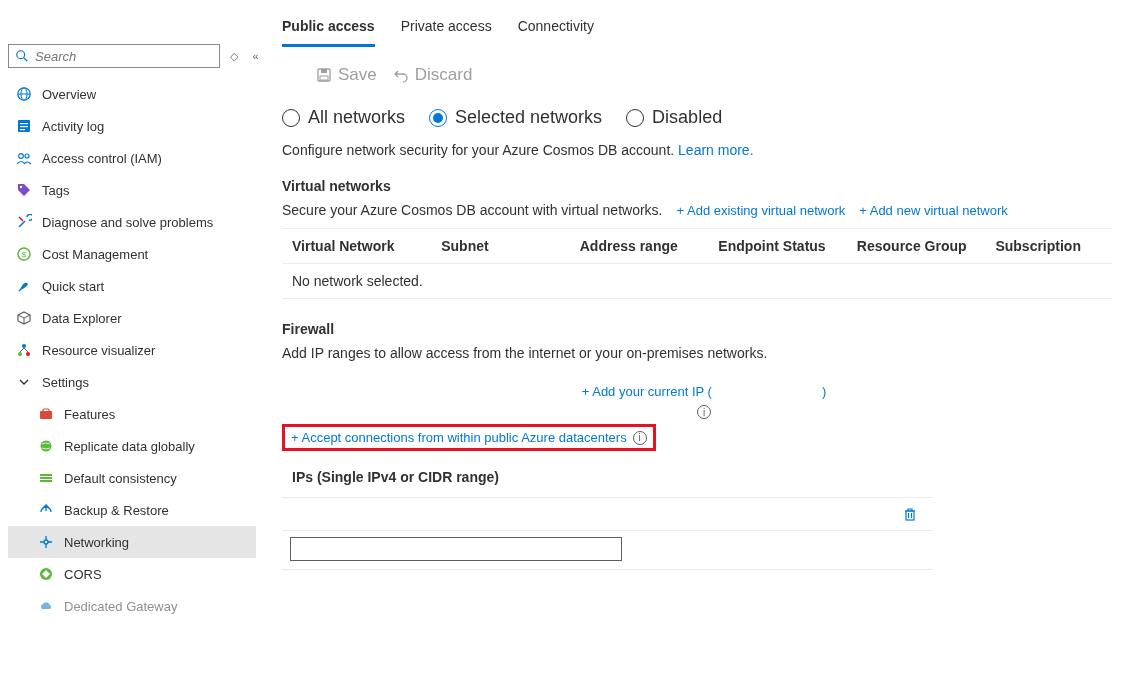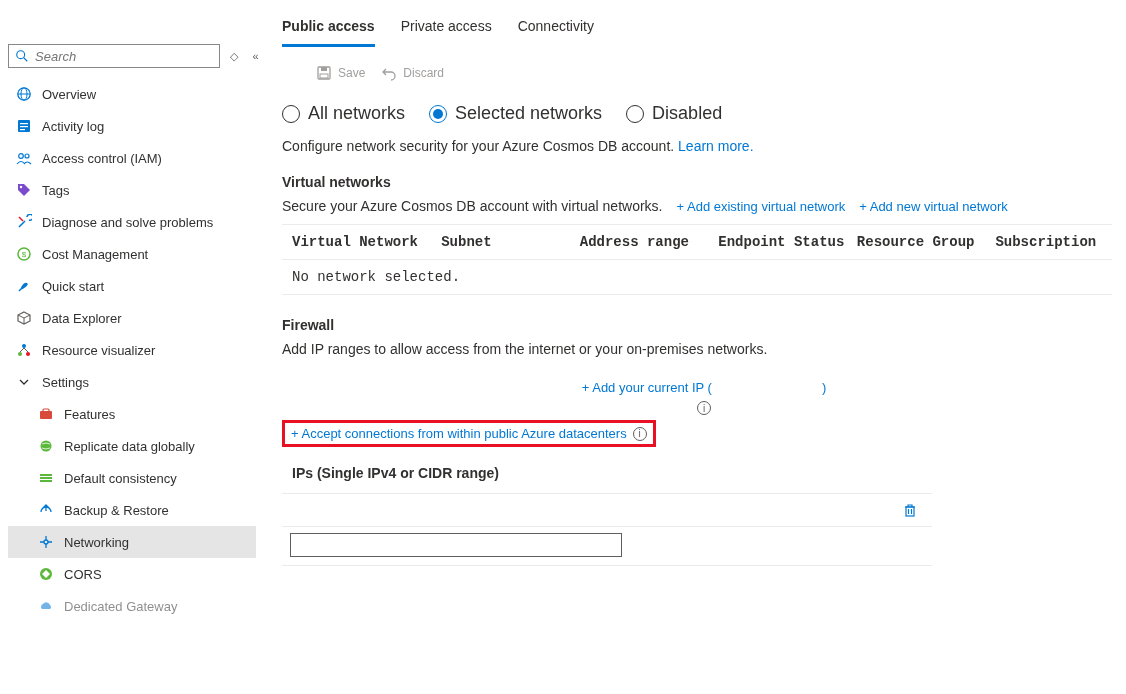--- a/index.html
+++ b/index.html
@@ -74,21 +74,21 @@
   font-weight: 600;
   border-bottom: 3px solid #0078d4;
 }
 .toolbar { display: flex; gap: 16px; padding: 6px 0 22px 34px; }
 .tool-btn {
   display: flex;
   align-items: center;
   gap: 6px;
   color: #a19f9d;
   cursor: pointer;
-  font-size: 12px;
+  font-size: 17px;
 }
 .section-head {
   font-weight: 600;
   font-size: 14px;
   margin-bottom: 8px;
 }
 .radio-row {
   display: flex;
   gap: 24px;
   margin-bottom: 14px;
@@ -119,21 +119,20 @@
 .table {
   width: 830px;
   margin-top: 4px;
 }
 .table-head, .table-row {
   display: grid;
   grid-template-columns: 1.4fr 1.3fr 1.3fr 1.3fr 1.3fr 1fr;
   padding: 9px 10px;
   border-bottom: 1px solid #edebe9;
   font-size: 14px;
-  font-family: Liberation Mono, monospace;
 }
 .table-head { border-top: 1px solid #edebe9; font-weight: 600; }
 .table-row { color: #323130; }
 .fw-links { margin-top: 8px; }
 .fw-link-line { display: flex; align-items: center; gap: 6px; padding: 3px 0; flex-direction: column; }
 .highlight-box {
   border: 3px solid #e81123;
   padding: 3px 6px;
   display: inline-flex;
   align-items: center;

